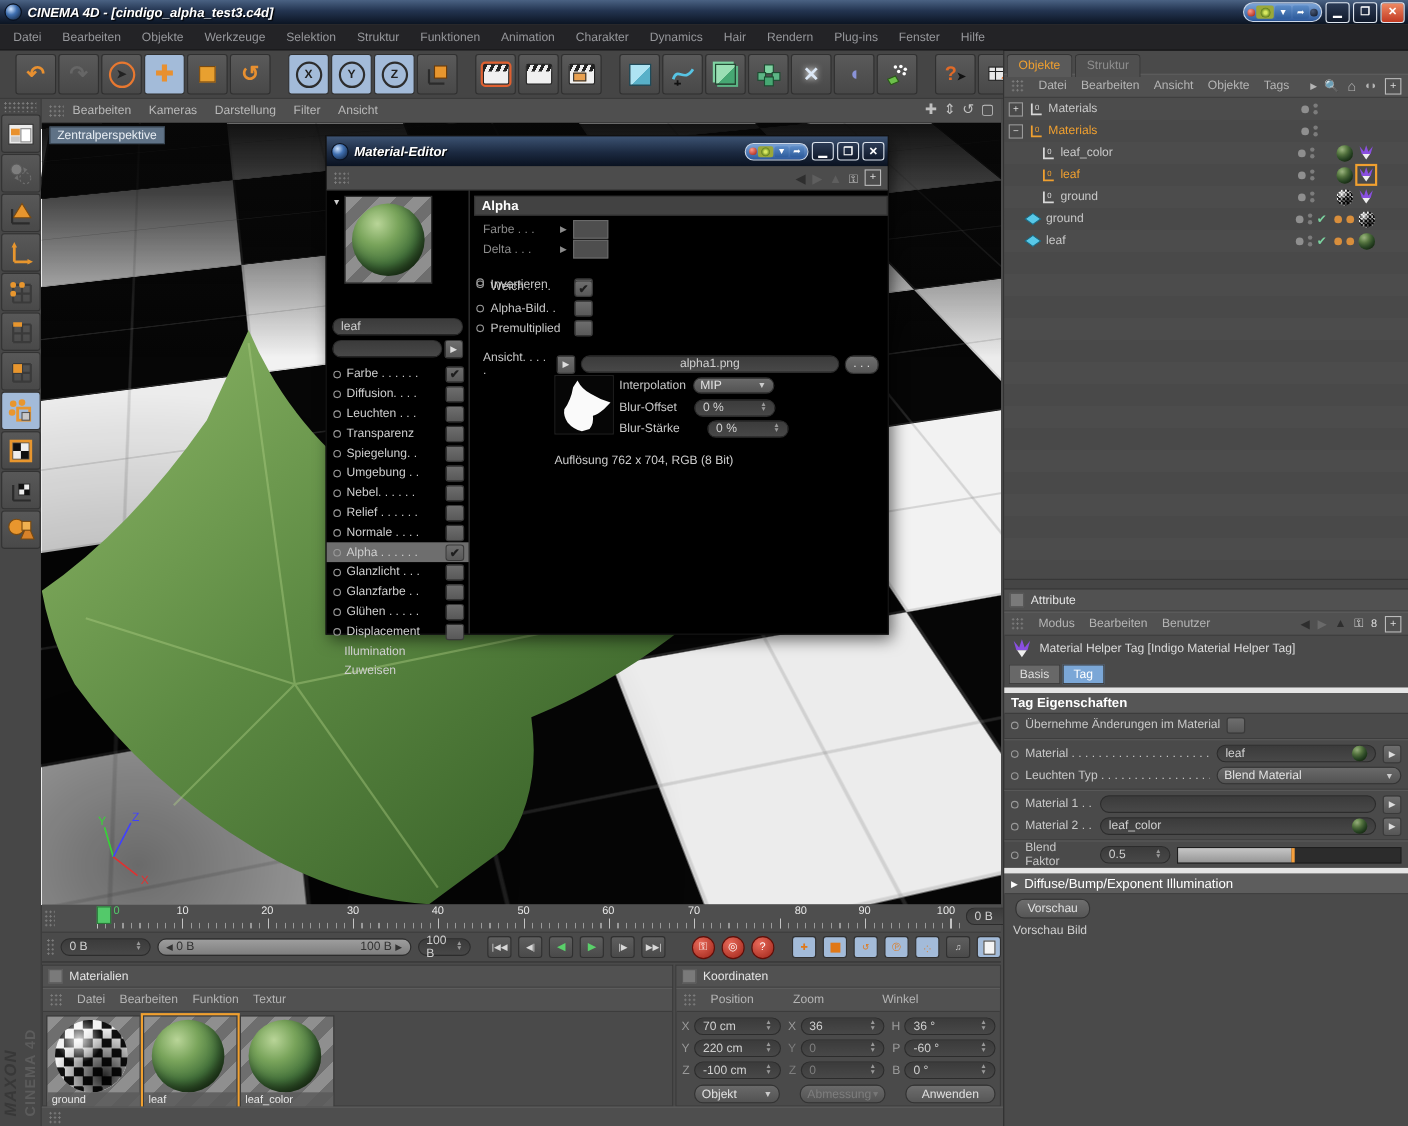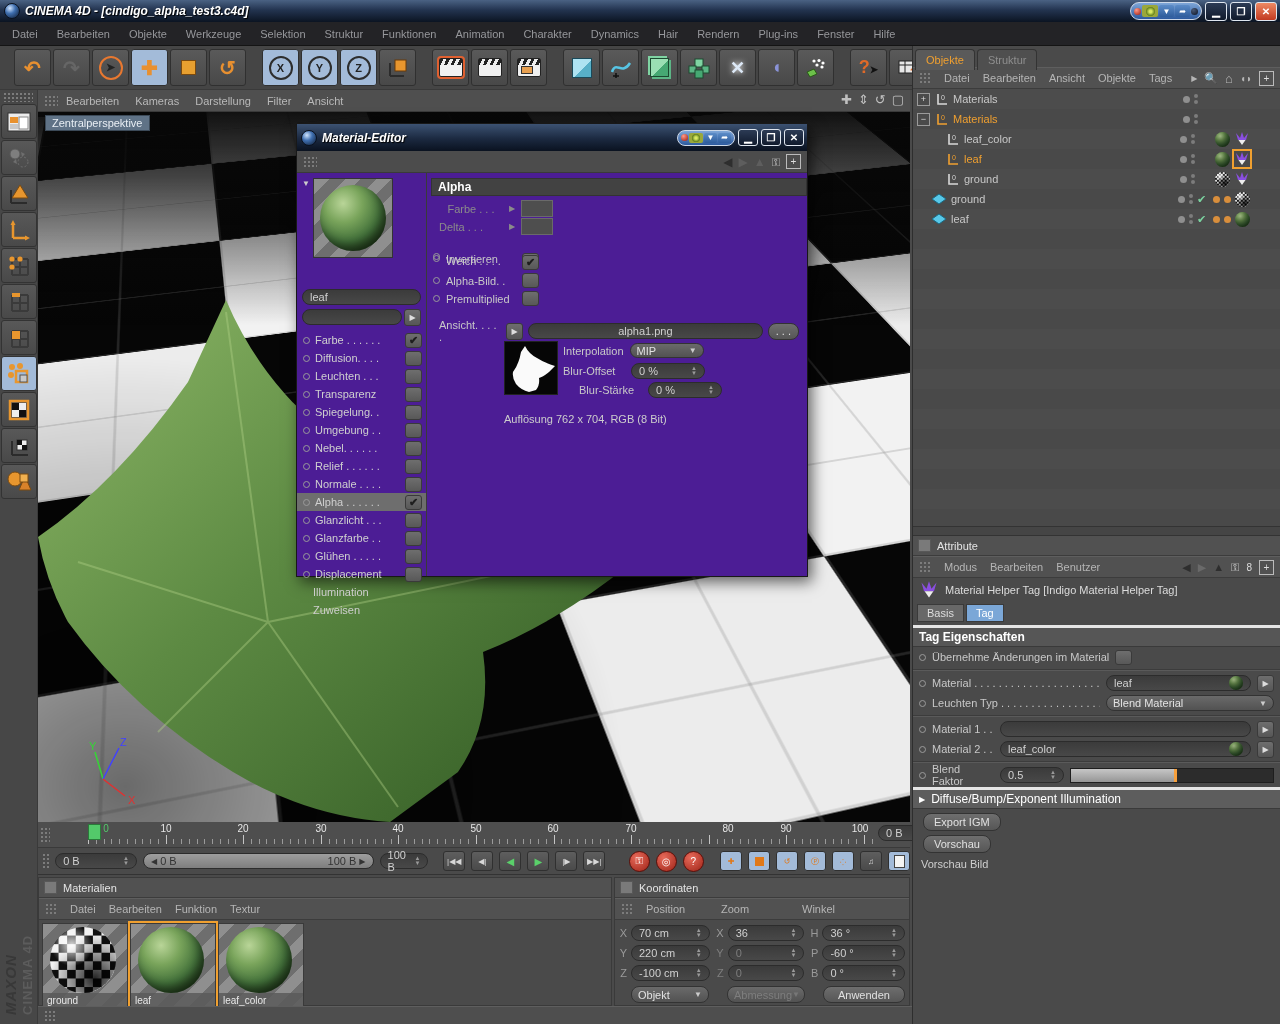--- a/index.html
+++ b/index.html
@@ -64,21 +64,21 @@
       repeating-linear-gradient(0deg,rgba(128,128,128,.25) 0 2px,transparent 2px 88px),
       conic-gradient(#060606 0 25%,#ececec 0 50%,#060606 0 75%,#f2f2f2 0);
     background-size:352px 352px;
     transform:perspective(1100px) rotateX(48deg) rotateZ(-14deg) scale(1.55);}
   .vshade{position:absolute;left:0;top:0;width:100%;height:100%;
     background:linear-gradient(180deg,rgba(8,8,8,.96) 0%,rgba(8,8,8,.75) 9%,rgba(8,8,8,0) 30%),
                radial-gradient(ellipse at 10% 95%,rgba(0,0,0,.55),transparent 45%);}
   .camlabel{position:absolute;left:7px;top:3px;background:#5f7286;color:#e8eef4;padding:1px 6px;border:1px solid #3c4a58;font-size:11px;}
   .axisw{position:absolute;left:35px;bottom:18px;}
   
-  .dialog{left:296px;top:123px;width:510px;height:452px;background:#4c1d95;border:1px solid #181818;
+  .dialog{left:296px;top:123px;width:510px;height:452px;background:#000000;border:1px solid #181818;
     box-shadow:4px 5px 14px rgba(0,0,0,.6);z-index:40;}
   .dtitle{height:27px;background:linear-gradient(180deg,#3c5272 0%,#1b2940 55%,#0a1220 100%);
     display:flex;align-items:center;color:#fff;}
   .dtools{height:22px;background:#4c4c4c;border-bottom:1px solid #3a3a3a;display:flex;align-items:center;padding:0 6px;box-sizing:border-box;}
   .dtool-icons{margin-left:auto;display:flex;gap:6px;color:#2e2e2e;font-size:12px;align-items:center;}
   .pill{background:linear-gradient(180deg,#3b3b3b,#484848);border:1px solid #2c2c2c;border-radius:8px;
     color:#d0d0d0;display:flex;align-items:center;padding:0 7px;height:16px;box-sizing:border-box;}
   .spinners{margin-left:auto;color:#9a9a9a;font-size:6px;line-height:5px;text-align:center;}
   .chk{width:15px;height:13px;border-radius:3px;background:linear-gradient(180deg,#6e6e6e,#585858);
     border:1px solid #3a3a3a;display:flex;align-items:center;justify-content:center;color:#1e1e1e;font-size:11px;font-weight:bold;flex:none;}
@@ -115,21 +115,21 @@
     display:flex;align-items:center;justify-content:center;font-size:9px;flex:none;}
   .exp.plus::before{content:"+";} .exp.minus::before{content:"−";}
   .orange{color:#f0a030;}
   .dotbig{width:7px;height:7px;border-radius:50%;background:#8f8f8f;flex:none;}
   .dotpair{display:flex;flex-direction:column;gap:2px;flex:none;}
   .dotpair i{width:4px;height:4px;border-radius:50%;background:#7c7c7c;}
   .gcheck{color:#7bd3a0;font-size:11px;width:12px;flex:none;}
   .gcheck::before{content:"✔";}
   .odot{width:7px;height:7px;border-radius:50%;background:#d88e3c;flex:none;}
   .tagsel{outline:2px solid #f0a030;}
-  .attrbar{background:#565656;border-top:3px solid #e5e5e5;border-bottom:1px solid #3a3a3a;
+  .attrbar{background:#565656;border-top:5px solid #e5e5e5;border-bottom:1px solid #3a3a3a;
     color:#fff;font-weight:bold;padding:2px 6px;font-size:12px;}
   .atab{height:16px;padding:0 9px;display:inline-flex;align-items:center;border:1px solid #3a3a3a;background:#686868;color:#ddd;}
   .atab.on{background:#7ba7d7;color:#fff;}
   .arow{display:flex;align-items:center;gap:6px;padding:0 6px;height:20px;}
   .sq{width:11px;height:11px;background:#7a7a7a;border:1px solid #585858;flex:none;}
   .btn{background:linear-gradient(180deg,#6e6e6e,#565656);border:1px solid #333;border-radius:8px;
     color:#e0e0e0;display:inline-flex;align-items:center;justify-content:center;height:16px;padding:0 10px;}
   .divider{border-top:1px solid #3c3c3c;border-bottom:1px solid #5a5a5a;height:0;margin:2px 0;}
   
   .timeline{left:38px;top:822px;width:872px;height:26px;background:#4e4e4e;border-bottom:1px solid #3a3a3a;box-sizing:border-box;}
@@ -552,21 +552,21 @@
         <div class="chrow">
             <span style="width:5px"></span>
             <span class="chlabel">Zuweisen</span>
           </div>
       </div>
     </div>
 
     <div class="abs" style="left:130px;top:49px;width:380px;height:403px">
       <div class="mehdr abs" style="left:4px;top:5px;width:362px">Alpha</div>
       <div class="abs dgray" style="left:12px;top:27px;display:flex;align-items:center;gap:6px">
-        <span style="width:64px;text-align:center">Farbe . . .</span>
+        <span style="width:64px;text-align:left">Farbe . . .</span>
         <span style="font-size:8px">▶</span>
           <span class="swatchbox"></span>
       </div>
       <div class="abs dgray" style="left:12px;top:45px;display:flex;align-items:center;gap:6px">
         <span style="width:64px;text-align:left">Delta . . .</span>
         <span style="font-size:8px">▶</span>
           <span class="swatchbox"></span>
       </div>
       <div class="abs" style="left:6px;top:80px;display:flex;align-items:flex-start;gap:6px">
         <span class="bullet"></span>
@@ -610,21 +610,21 @@
             <span class="caret">▼</span>
           </span>
       </div>
       <div class="abs" style="left:136px;top:190px;display:flex;align-items:center;gap:6px">
         <span style="width:62px">Blur-Offset</span>
         <span class="pill" style="width:74px">
             <span>0 %</span>
             <span class="spinners">▲<br>▼</span>
           </span>
       </div>
-      <div class="abs" style="left:152px;top:209px;display:flex;align-items:center;gap:7px">
+      <div class="abs" style="left:136px;top:209px;display:flex;align-items:center;gap:18px">
         <span style="width:62px">Blur-Stärke</span>
         <span class="pill" style="width:74px">
             <span>0 %</span>
             <span class="spinners">▲<br>▼</span>
           </span>
       </div>
       <div class="abs" style="left:77px;top:240px;color:#cdcdcd">Auflösung 762 x 704, RGB (8 Bit)</div>
     </div>
   </div>
 
@@ -1034,21 +1034,18 @@
       <span style="flex:1;height:13px;background:#2c2c2c;border:1px solid #1e1e1e;position:relative">
         <span style="position:absolute;left:0;top:0;bottom:0;width:51%;background:linear-gradient(180deg,#c6c6c6,#969696)"></span>
         <span style="position:absolute;left:51%;top:0;bottom:0;width:3px;background:#f7a03c"></span>
       </span>
     </div>
     <div class="attrbar" style="font-weight:normal;background:#5d5d5d;margin-top:2px;display:flex;gap:6px;align-items:center">
       <span style="font-size:8px">▶</span>
         <span>Diffuse/Bump/Exponent Illumination</span>
     </div>
     <div style="padding:4px 0 0 10px"><span class="btn">
-          <span>Export IGM</span>
-        </span></div>
-    <div style="padding:4px 0 0 10px"><span class="btn">
           <span>Vorschau</span>
         </span></div>
     <div style="padding:5px 0 0 8px;color:#cfcfcf">Vorschau Bild</div>
   </div>
 
 </div>
 
 </body></html>

